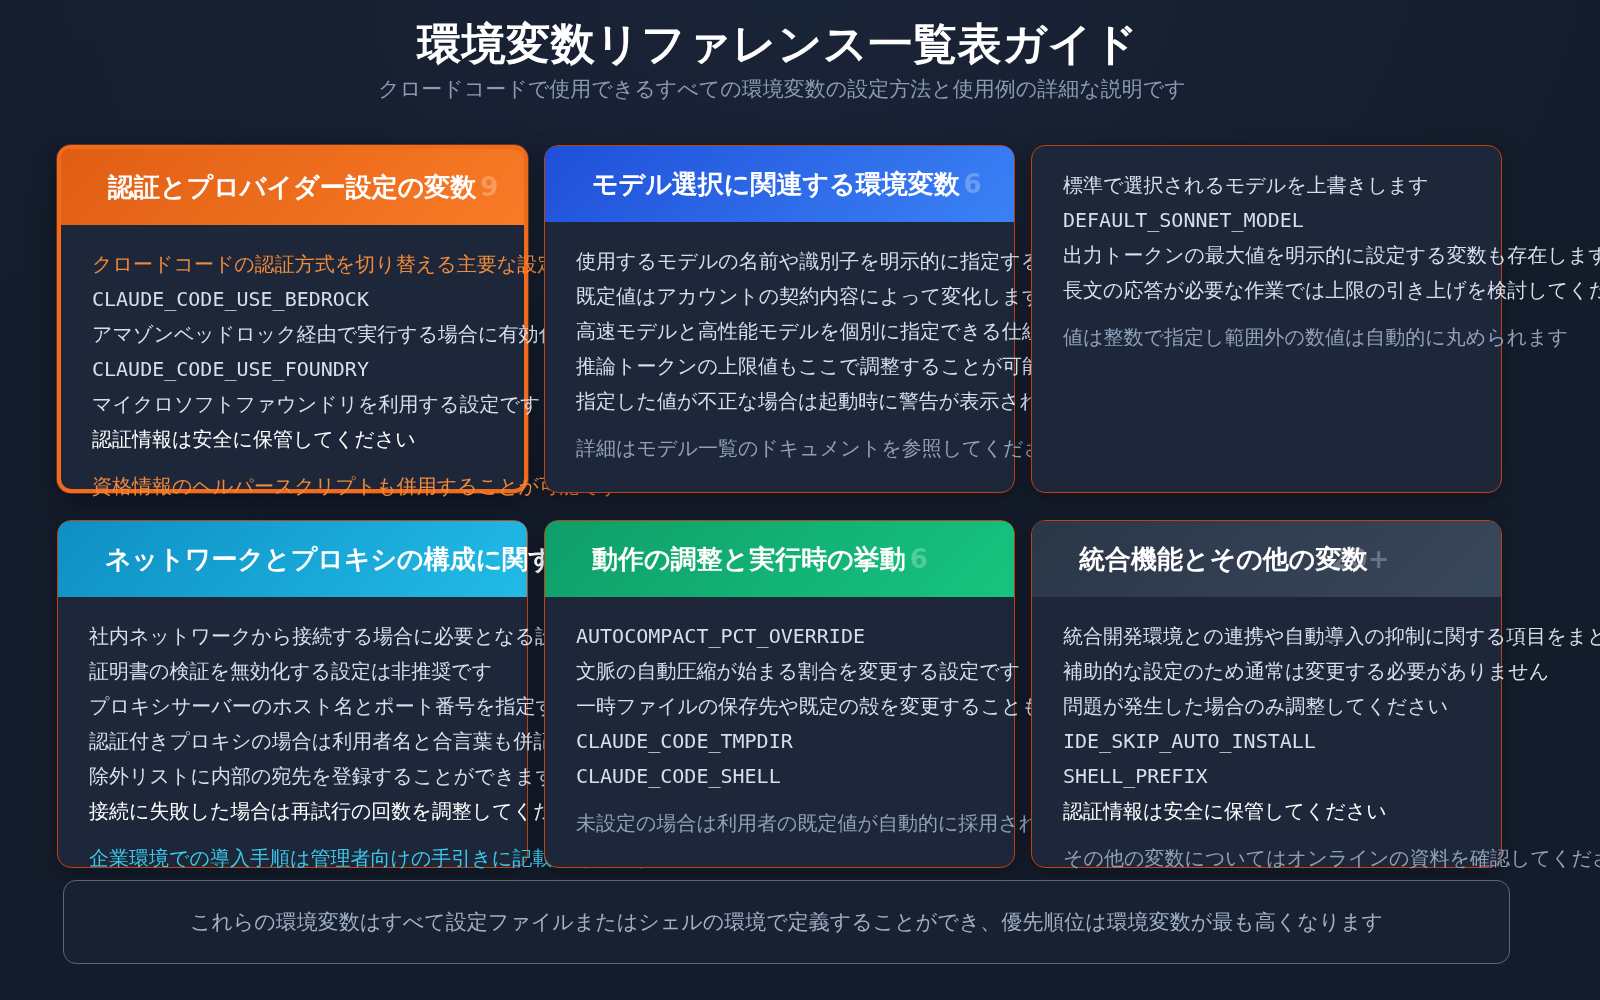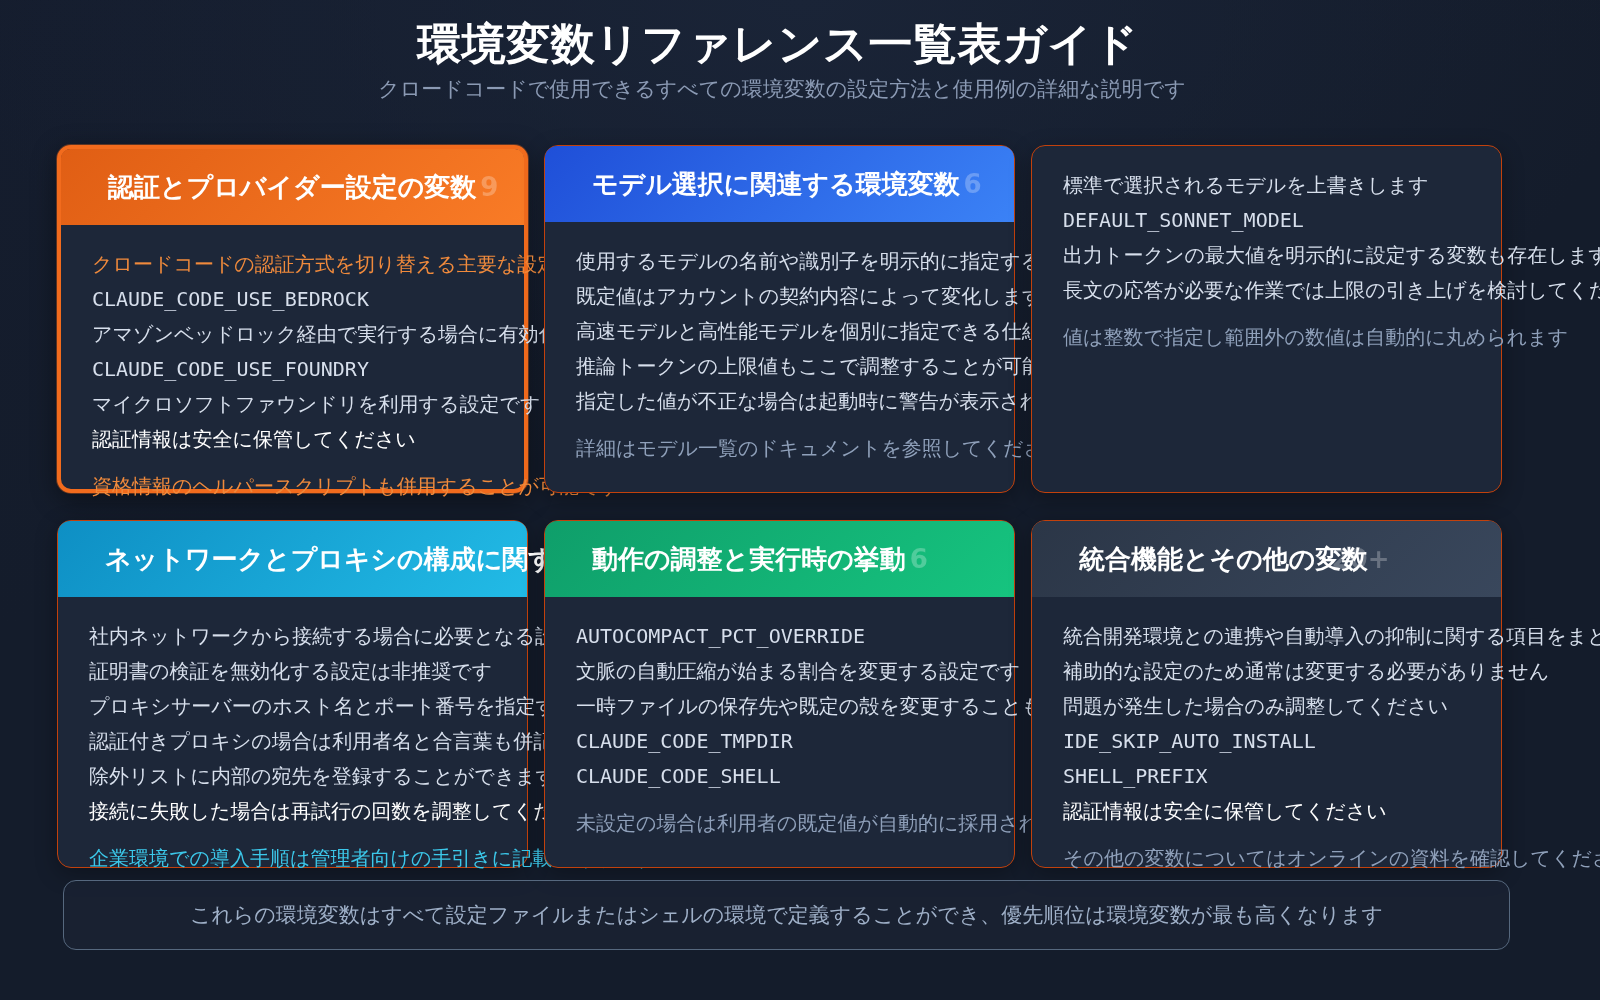--- a/index.html
+++ b/index.html
@@ -137,21 +137,21 @@
   .var-line.tail  { margin-top: 12px; color: #8fa0ba; }
   .var-line.accent-orange { color: #f08a3c; }
   .var-line.accent-cyan   { color: #3cc8ea; }
 
   
   .footer-note {
     position: absolute;
     left: 63px;
     top: 880px;
     width: 1447px;
-    height: 70px;
+    height: 84px;
     border: 1px solid #56687e;
     border-radius: 13px;
     background: rgba(30,40,58,0.45);
   }
   .footer-note-text {
     position: absolute;
     top: 50%;
     left: 50%;
     transform: translate(-50%, -50%);
     font-size: 21px;

